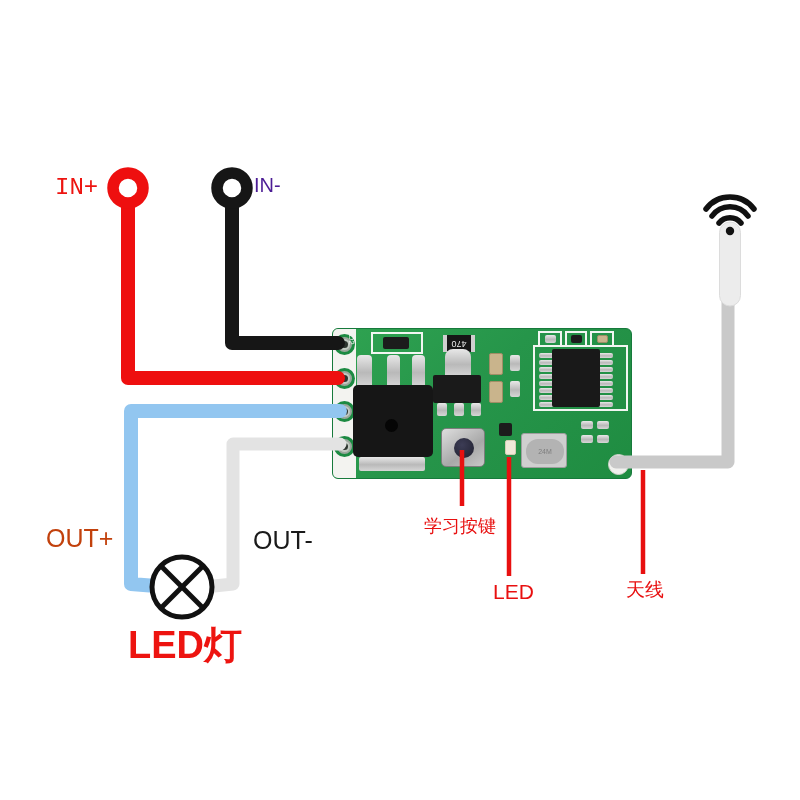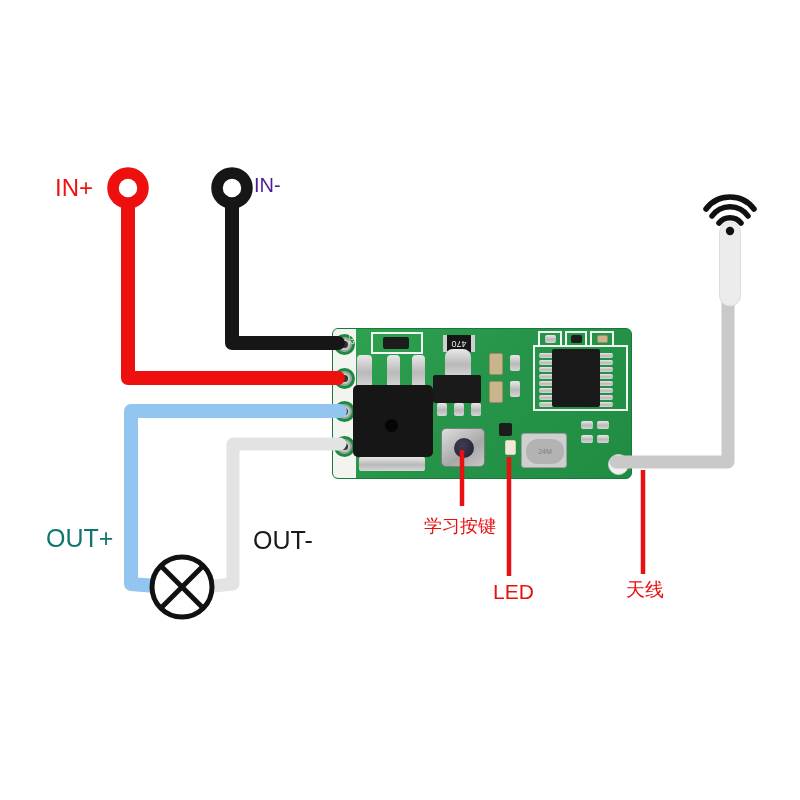--- a/index.html
+++ b/index.html
@@ -1,22 +1,22 @@
 <!DOCTYPE html>
 <html><head>
 <meta charset="utf-8">
 <style>
   html,body{margin:0;padding:0;background:#ffffff;}
   .canvas{position:relative;width:800px;height:800px;background:#ffffff;overflow:hidden;
           font-family:"Liberation Sans",sans-serif;}
   .lbl{position:absolute;white-space:nowrap;}
   .title{left:68px;top:118px;font-size:42px;font-weight:700;color:#ed1410;letter-spacing:0px;}
-  .in-plus{left:55px;top:174px;font-size:24px;color:#ed1410;}
+  .in-plus{left:55px;top:174px;font-size:24px;color:#ed1410;font-family:Liberation Mono, monospace;}
   .in-minus{left:254px;top:174px;font-size:20px;color:#4c1d95;}
-  .out-plus{left:46px;top:524px;font-size:25px;color:#0f766e;}
+  .out-plus{left:46px;top:524px;font-size:25px;color:#c2410c;}
   .out-minus{left:253px;top:526px;font-size:25px;color:#1a1a1a;}
   .led-lamp{left:128px;top:620px;font-size:38px;font-weight:700;color:#ed1410;}
   .co-learn{left:424px;top:514px;font-size:18px;color:#e81010;}
   .co-led{left:493px;top:580px;font-size:21px;color:#e81010;}
   .co-ant{left:626px;top:577px;font-size:19px;color:#e81010;}
 
   
   .board{position:absolute;left:332px;top:328px;width:298px;height:149px;
          background:linear-gradient(135deg,#2fa351 0%,#26954a 45%,#1f8c41 100%);
          border:1px solid #177a3c;border-radius:6px;z-index:2;}
@@ -177,16 +177,17 @@
 
     <line x1="462" y1="450" x2="462" y2="506" stroke="#e81010" stroke-width="4.5"></line>
     <line x1="509" y1="457" x2="509" y2="576" stroke="#e81010" stroke-width="4.5"></line>
     <line x1="643" y1="470" x2="643" y2="574" stroke="#e81010" stroke-width="4.5"></line>
   </svg>
 
   <div class="lbl in-plus">IN+</div>
   <div class="lbl in-minus">IN-</div>
   <div class="lbl out-plus">OUT+</div>
   <div class="lbl out-minus">OUT-</div>
+  <div class="lbl led-lamp">LED灯</div>
   <div class="lbl co-learn">学习按键</div>
   <div class="lbl co-led">LED</div>
   <div class="lbl co-ant">天线</div>
 </div>
 
 </body></html>

